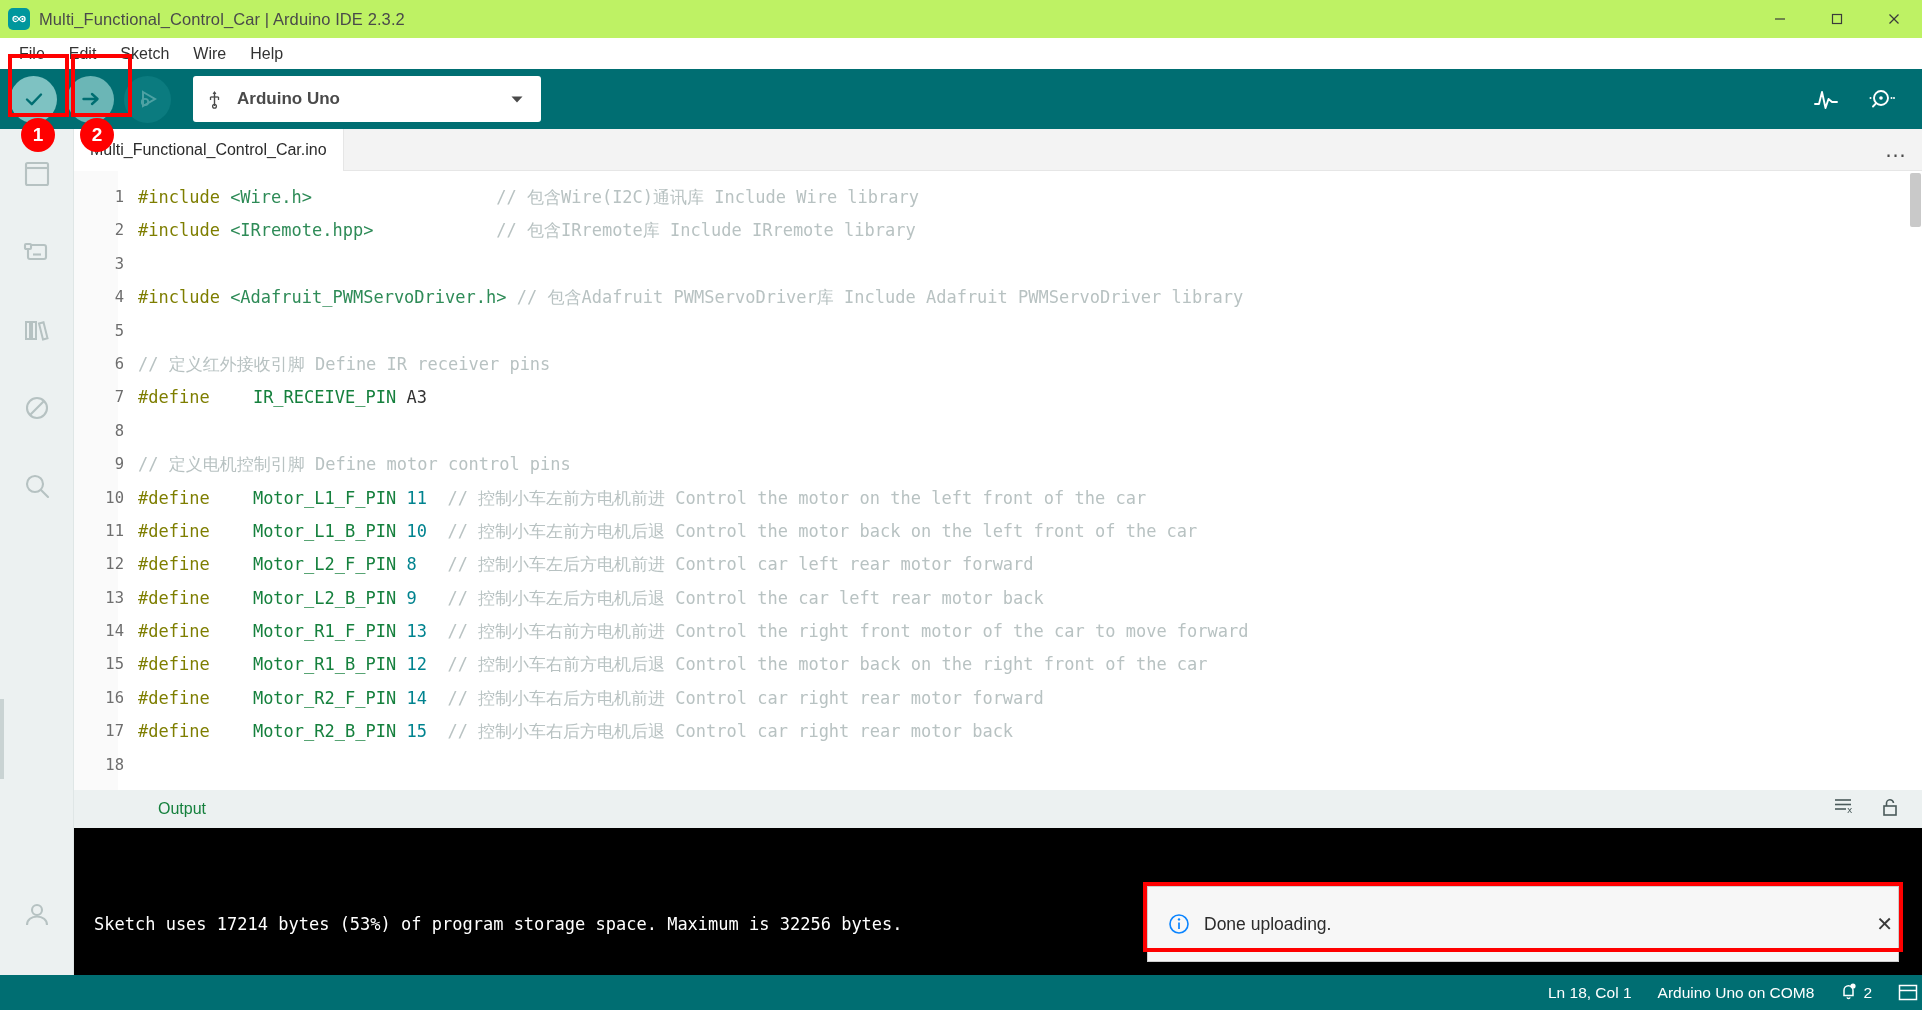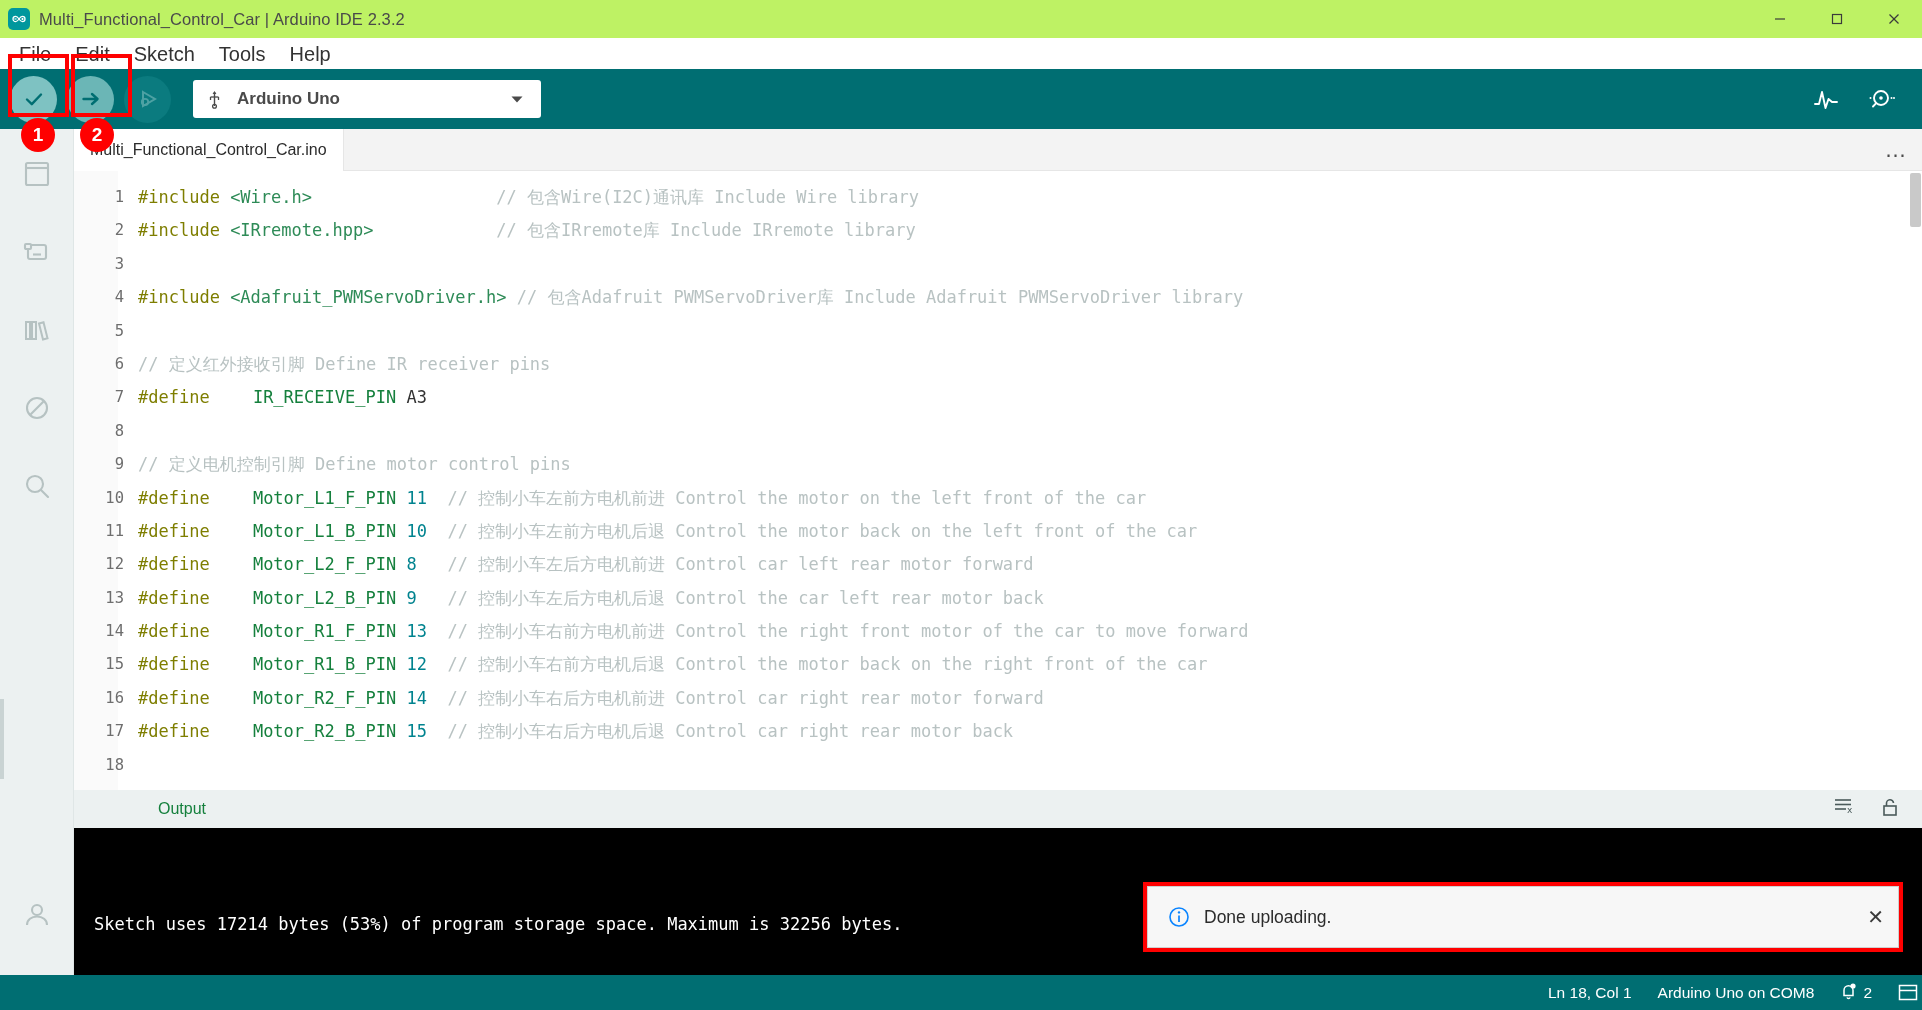--- a/index.html
+++ b/index.html
@@ -29,39 +29,39 @@
     color: #3b3b3b;
   }
   .win-btn svg { display: block; }
 
   
   .menubar {
     height: 31px; flex: 0 0 31px; background: #ffffff; display: flex; align-items: center;
     padding-left: 8px; gap: 2px;
   }
   .menu-item {
-    font-size: 20px; color: #333; padding: 3px 11px; border-radius: 2px; line-height: 1.2; text-align: right;
+    font-size: 16px; color: #333; padding: 3px 11px; border-radius: 2px; line-height: 1.2; text-align: right;
   }
 
   
   .toolbar {
     height: 60px; flex: 0 0 60px; background: #006e72; display: flex; align-items: center;
     padding-left: 10px; position: relative;
   }
   .tb-btn {
     width: 47px; height: 47px; border-radius: 50%; display: flex; align-items: center;
     justify-content: center; margin-right: 10px; flex: 0 0 47px;
   }
   .tb-btn.verify { background: #7ec2c2; }
   .tb-btn.upload { background: #6bb6b6; }
   .tb-btn.debug  { background: #0b7b7f; }
   .tb-btn.debug svg { opacity: .45; }
 
   .board-select {
-    width: 348px; height: 38px; background: #ffffff; border-radius: 3px;
+    width: 348px; height: 46px; background: #ffffff; border-radius: 3px;
     display: flex; align-items: center; margin-left: 12px; padding: 0 6px 0 12px;
     position: relative;
   }
   .board-usb { width: 18px; color: #4a4a4a; display: flex; align-items: center; justify-content: center; }
   .board-name {
     font-size: 17px; font-weight: bold; color: #4a4a4a; margin-left: 14px;
     white-space: nowrap; overflow: hidden;
   }
   .board-caret { margin-left: auto; margin-right: 10px; color: #4a4a4a; display: flex; }
 
@@ -158,22 +158,22 @@
   
   .anno-box { position: absolute; border: 4px solid #ff0000; pointer-events: none; z-index: 40; }
   .anno-badge {
     position: absolute; width: 34px; height: 34px; border-radius: 50%; background: #ff0000;
     color: #ffffff; font-size: 19px; font-weight: bold; display: flex; align-items: center;
     justify-content: center; z-index: 45; font-family: "Liberation Sans", sans-serif;
   }
 
   
   .toast {
-    position: absolute; left: 1147px; top: 886px; width: 752px; height: 62px; background: #f7f7f7;
-    border: 1px solid #cfcfcf; display: flex; align-items: center; padding: 0 14px 0 20px; z-index: 35;
+    position: absolute; left: 1147px; top: 886px; width: 752px; height: 76px; background: #f7f7f7;
+    border: 1px solid #cfcfcf; display: flex; align-items: center; padding: 0 5px 0 20px; z-index: 35;
   }
   .toast-info { color: #0a84ff; display: flex; align-items: center; }
   .toast-text { font-size: 17.5px; color: #2b2b2b; margin-left: 14px; }
   .toast-close { margin-left: auto; font-size: 20px; color: #3a3a3a; }
 </style>
 </head>
 <body>
 
 <div id="app">
 
@@ -204,21 +204,21 @@
             <line x1="10.5" y1="1.5" x2="1.5" y2="10.5" stroke="#3b3b3b" stroke-width="1.2"></line>
           </svg>
       </div>
     </div>
   </div>
 
   <div class="menubar">
     <div class="menu-item">File</div>
     <div class="menu-item">Edit</div>
     <div class="menu-item">Sketch</div>
-    <div class="menu-item">Tools</div>
+    <div class="menu-item">Wire</div>
     <div class="menu-item">Help</div>
   </div>
 
   <div class="toolbar">
     <div class="tb-btn verify">
       <svg width="26" height="26" viewBox="0 0 26 26">
         <polyline points="6,13.5 10.8,18.2 20,8.5" fill="none" stroke="#006e72" stroke-width="2.4" stroke-linecap="round" stroke-linejoin="round"></polyline>
       </svg>
     </div>
     <div class="tb-btn upload">

